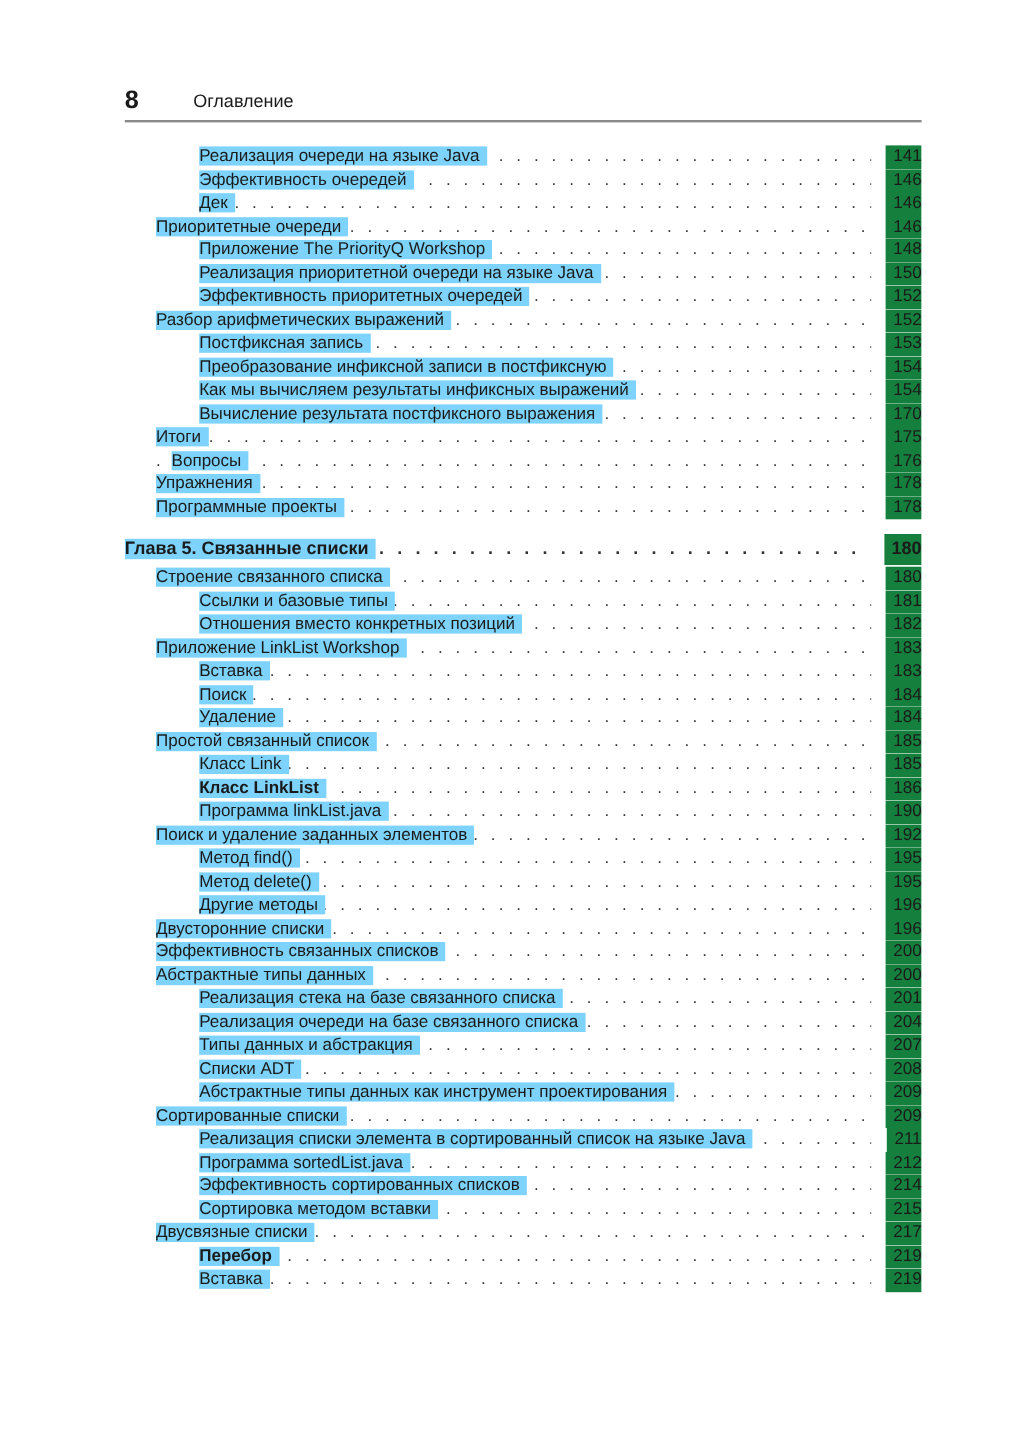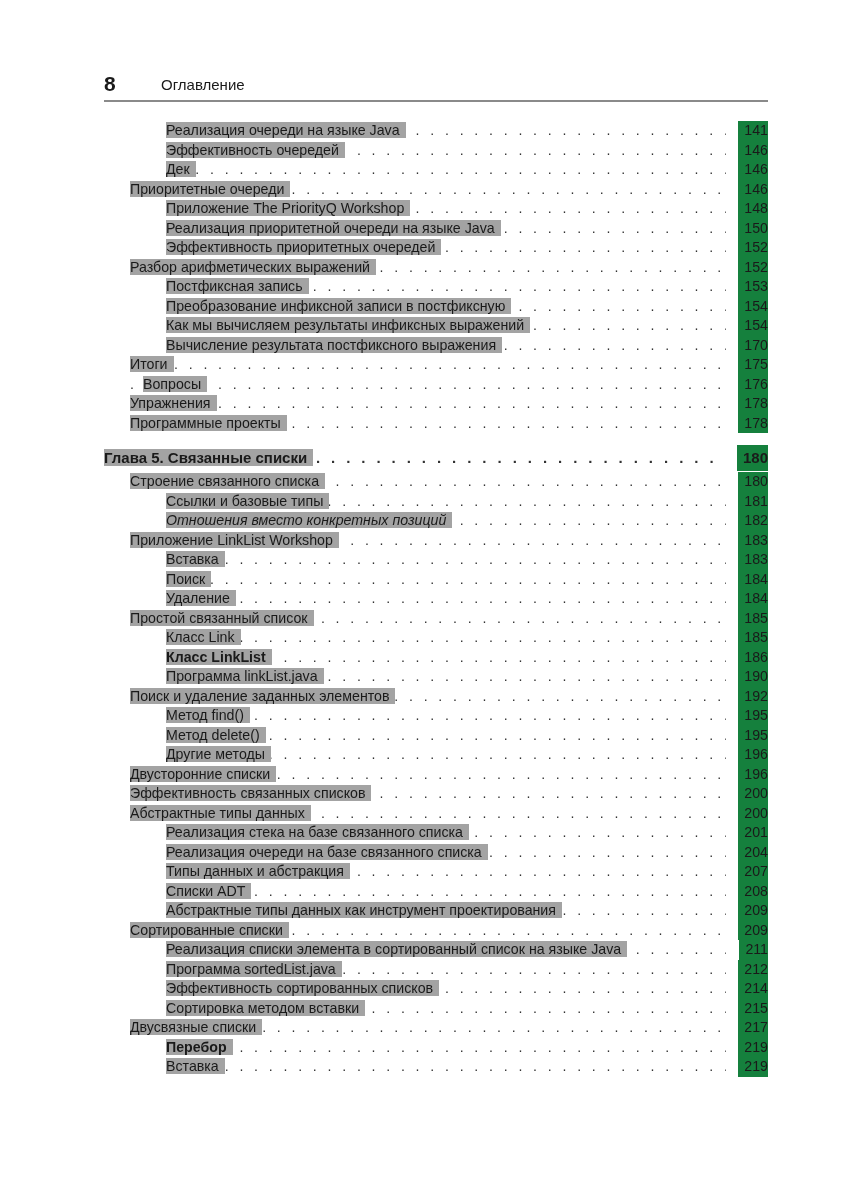--- a/index.html
+++ b/index.html
@@ -3,21 +3,21 @@
 <meta charset="utf-8">
 <style>
   html, body { margin: 0; padding: 0; background: #ffffff; }
   body { width: 848px; height: 1200px; position: relative; overflow: hidden; font-family: "Liberation Sans", sans-serif; color: #1a1a1a; }
   .header { position: absolute; left: 104px; top: 70px; width: 664px; height: 30px; border-bottom: 2px solid #8a8a8a; }
   .page-num { position: absolute; left: 0; top: 2px; font-size: 21px; font-weight: bold; }
   .running-title { position: absolute; left: 57px; top: 6px; font-size: 15px; }
   .toc { position: absolute; left: 104px; top: 121px; width: 664px; }
   .row { position: relative; height: 19.5px; font-size: 14.2px; line-height: 19.5px; white-space: nowrap; overflow: hidden; }
   .row .dots { position: absolute; left: 0; right: 42px; top: 0; overflow: hidden; color: #333; letter-spacing: 3.4px; }
-  .row .title { position: relative; background: #a3a3a3; padding-right: 6px; }
+  .row .title { position: relative; background: #7dd3fc; padding-right: 6px; }
   .row .pg { position: absolute; right: 0; top: 0; background: #15803d; padding-left: 6px; }
   .row .inner { position: absolute; left: 0; right: 0; top: 0; }
   .l1 .inner { left: 26px; }
   .l2 .inner { left: 62px; }
   .l0 { font-weight: bold; font-size: 15px; height: 26px; line-height: 26px; margin-top: 12px; margin-bottom: 1px; }
   .l0 .dots { right: 46px; }
 </style>
 </head>
 <body>
 
@@ -156,21 +156,21 @@
     <div class="row l2">
       <div class="inner">
         <span class="dots"> . . . . . . . . . . . . . . . . . . . . . . . . . . . . . . . . . . . . . . . . . . . . . . . . . . . . . . . . . . . . . . . . . . . . . . . . . . . . . . . . . . . . . . . . . . . . . . . . . . . . . . . . . . . . . . . . . . . . . . . .</span>
         <div style="position: absolute; left: 0px; top: 0px;"><span class="title">Ссылки и базовые типы</span></div>
       </div>
       <span class="pg">181</span>
     </div>
     <div class="row l2">
       <div class="inner">
         <span class="dots"> . . . . . . . . . . . . . . . . . . . . . . . . . . . . . . . . . . . . . . . . . . . . . . . . . . . . . . . . . . . . . . . . . . . . . . . . . . . . . . . . . . . . . . . . . . . . . . . . . . . . . . . . . . . . . . . . . . . . . . . .</span>
-        <div style="position: absolute; left: 0px; top: 0px; font-style: italic;"><span class="title">Отношения вместо конкретных позиций</span></div>
+        <div style="position: absolute; left: 0px; top: 0px;"><span class="title">Отношения вместо конкретных позиций</span></div>
       </div>
       <span class="pg">182</span>
     </div>
     <div class="row l1">
       <div class="inner">
         <span class="dots"> . . . . . . . . . . . . . . . . . . . . . . . . . . . . . . . . . . . . . . . . . . . . . . . . . . . . . . . . . . . . . . . . . . . . . . . . . . . . . . . . . . . . . . . . . . . . . . . . . . . . . . . . . . . . . . . . . . . . . . . .</span>
         <div style="position: absolute; left: 0px; top: 0px;"><span class="title">Приложение LinkList Workshop</span></div>
       </div>
       <span class="pg">183</span>
     </div>

